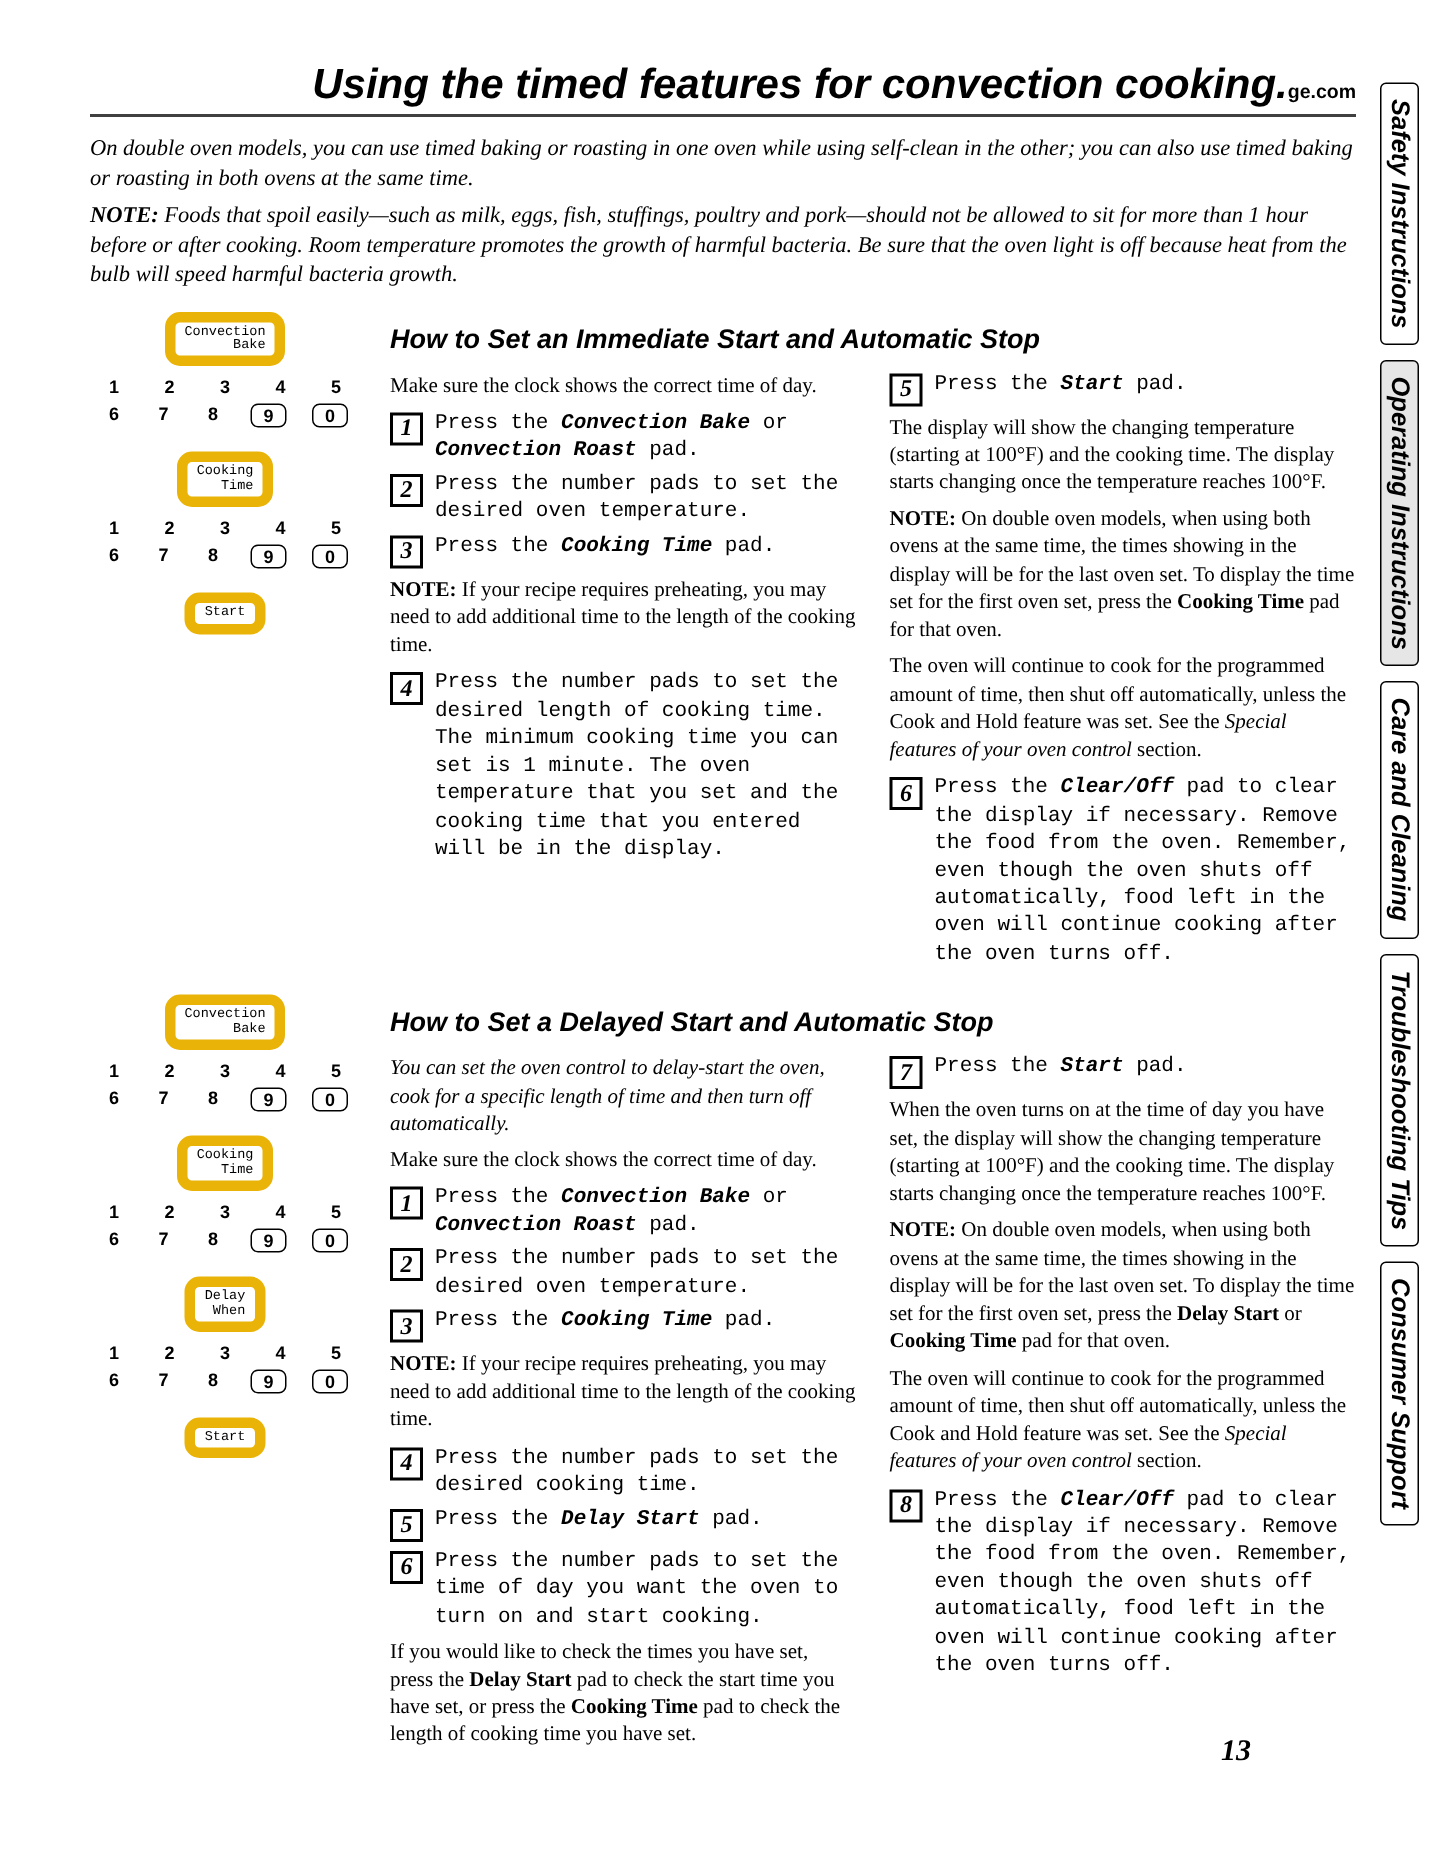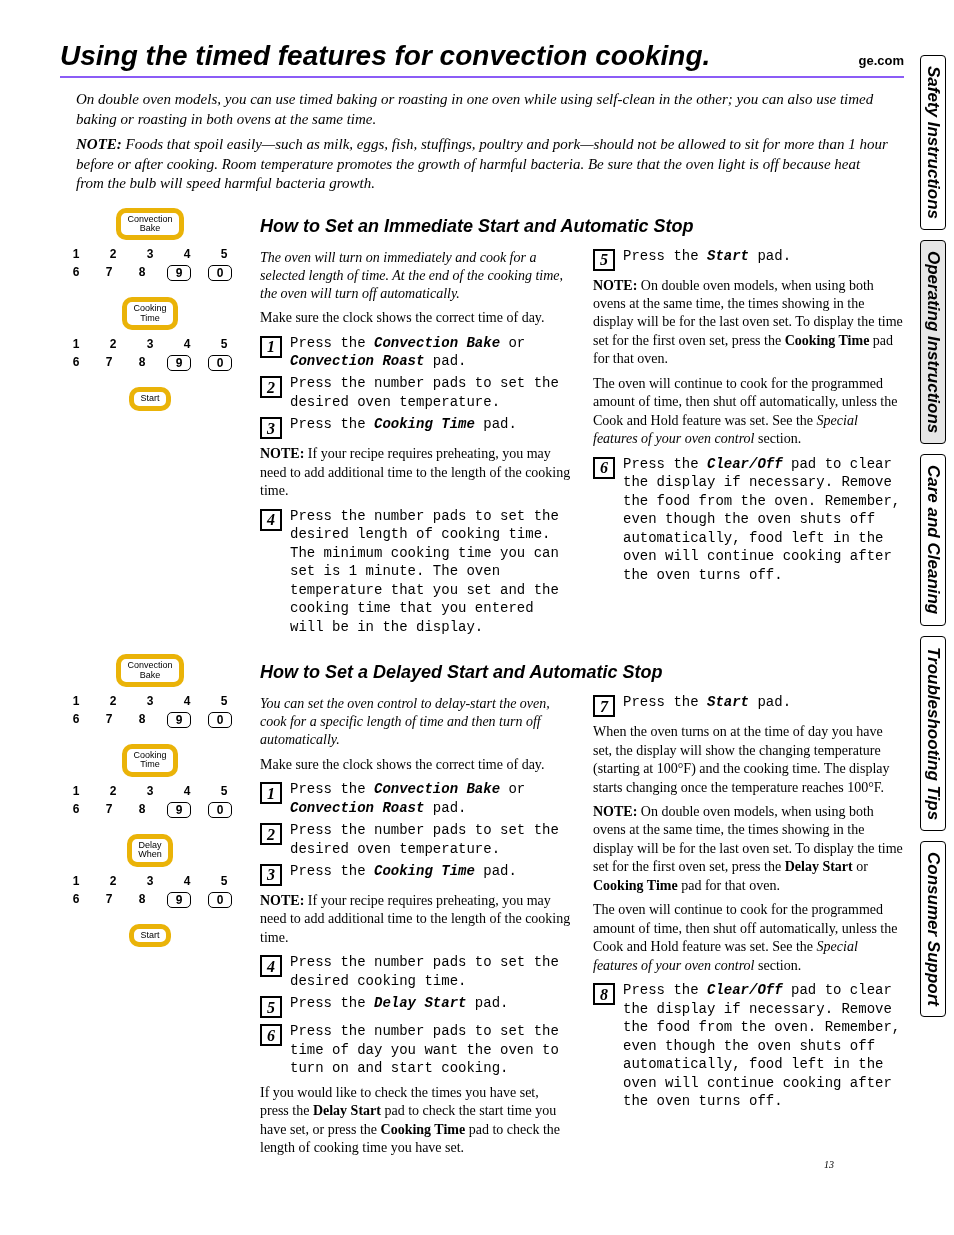--- a/index.html
+++ b/index.html
@@ -6,42 +6,42 @@
     font-family: Georgia, 'Times New Roman', serif;
     margin: 0;
     padding: 40px 50px 40px 60px;
     width: 954px;
     box-sizing: border-box;
     color: #000;
     position: relative;
   }
   .title-row {
     display: flex;
-    justify-content: space-between;
+    justify-content: flex-end;
     align-items: baseline;
-    border-bottom: 2px solid #8b5cf6;
+    border-bottom: 2px solid #404040;
     padding-bottom: 4px;
     margin-bottom: 12px;
   }
   h1 {
     font-family: Arial, sans-serif;
     font-style: italic;
     font-weight: 900;
     font-size: 28px;
     margin: 0;
   }
   .site {
     font-family: Arial, sans-serif;
     font-weight: bold;
     font-size: 13px;
   }
   .intro p {
     font-style: italic;
     font-size: 15px;
-    margin: 6px 16px;
+    margin: 6px 0;
     line-height: 1.3;
   }
   .note-strong {
     font-weight: bold;
     font-style: italic;
   }
   h2 {
     font-family: Arial, sans-serif;
     font-style: italic;
     font-weight: 900;
@@ -104,27 +104,28 @@
     margin: 6px 0;
   }
   .b { font-weight: bold; }
   .bi { font-weight: bold; font-style: italic; }
   .panel {
     text-align: center;
     margin-bottom: 16px;
   }
   .pad-btn {
     display: inline-block;
-    border: 5px solid #eab308;
+    border: 7px solid #eab308;
     border-radius: 10px;
     padding: 2px 6px;
-    font-family: Liberation Sans, sans-serif;
+    font-family: Liberation Mono, monospace;
     font-size: 9px;
     line-height: 1.05;
     margin-bottom: 3px;
+    text-align: right;
   }
   .num-row {
     font-family: Arial, sans-serif;
     font-weight: bold;
     font-size: 12px;
     letter-spacing: 0;
     margin: 4px 0 2px 0;
     display:flex;
     justify-content:space-between;
     padding: 0 8px;
@@ -152,21 +153,22 @@
     text-align: center;
   }
   .tab-grey {
     background: #e6e6e6;
   }
   .page-num {
     position: absolute;
     bottom: 34px;
     right: 120px;
     font-style: italic;
-    font-size: 10px;
+    font-size: 20px;
+    font-weight: bold;
   }
 </style>
 </head>
 <body>
 
 <div class="side-tabs">
   <div class="tab">Safety Instructions</div>
   <div class="tab tab-grey">Operating Instructions</div>
   <div class="tab">Care and Cleaning</div>
   <div class="tab">Troubleshooting Tips</div>
@@ -223,21 +225,20 @@
     </div>
     <div class="panel">
       <div class="pad-btn">Start</div>
     </div>
   </div>
 
   <div class="content-cols">
     <h2>How to Set an Immediate Start and Automatic Stop</h2>
     <div class="two-col">
       <div class="col">
-        <p class="lead-italic">The oven will turn on immediately and cook for a selected length of time. At the end of the cooking time, the oven will turn off automatically.</p>
         <p>Make sure the clock shows the correct time of day.</p>
         <div class="step">
             <div class="step-num">1</div>
             <div class="step-text"><span>Press the </span><span class="bi">Convection Bake</span><span> or </span><span class="bi">Convection Roast</span><span> pad.</span></div>
           </div>
         <div class="step">
             <div class="step-num">2</div>
             <div class="step-text">Press the number pads to set the desired oven temperature.</div>
           </div>
         <div class="step">
@@ -248,20 +249,21 @@
         <div class="step">
             <div class="step-num">4</div>
             <div class="step-text">Press the number pads to set the desired length of cooking time. The minimum cooking time you can set is 1 minute. The oven temperature that you set and the cooking time that you entered will be in the display.</div>
           </div>
       </div>
       <div class="col">
         <div class="step">
             <div class="step-num">5</div>
             <div class="step-text"><span>Press the </span><span class="bi">Start</span><span> pad.</span></div>
           </div>
+        <p>The display will show the changing temperature (starting at 100°F) and the cooking time. The display starts changing once the temperature reaches 100°F.</p>
         <p class="note-inline"><span class="b">NOTE:</span><span> On double oven models, when using both ovens at the same time, the times showing in the display will be for the last oven set. To display the time set for the first oven set, press the </span><span class="b">Cooking Time</span><span> pad for that oven.</span></p>
         <p><span>The oven will continue to cook for the programmed amount of time, then shut off automatically, unless the Cook and Hold feature was set. See the </span><em>Special features of your oven control</em><span> section.</span></p>
         <div class="step">
             <div class="step-num">6</div>
             <div class="step-text"><span>Press the </span><span class="bi">Clear/Off</span><span> pad to clear the display if necessary. Remove the food from the oven. Remember, even though the oven shuts off automatically, food left in the oven will continue cooking after the oven turns off.</span></div>
           </div>
       </div>
     </div>
   </div>
 </div>

